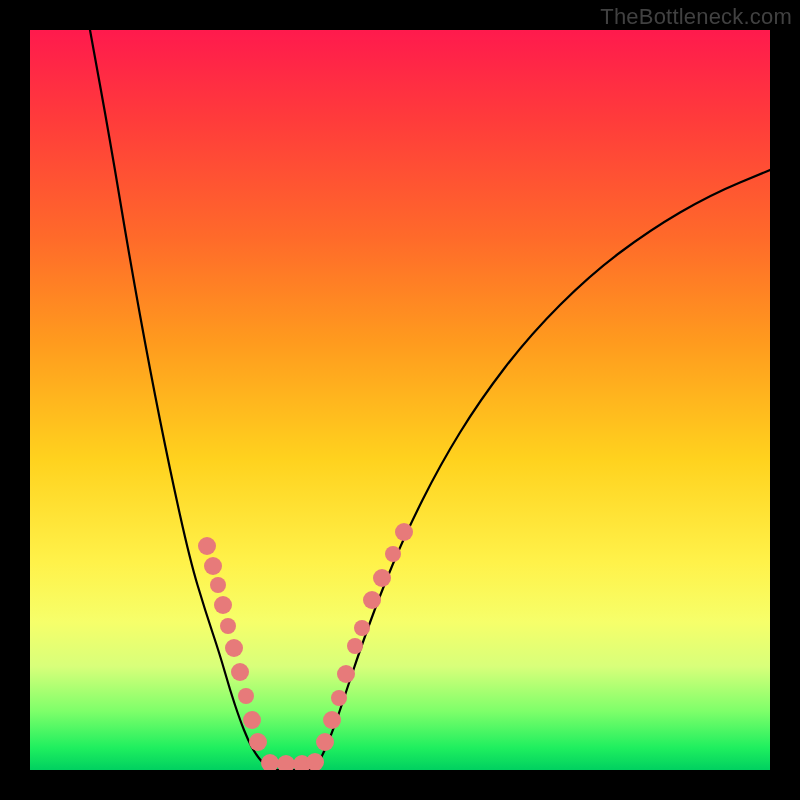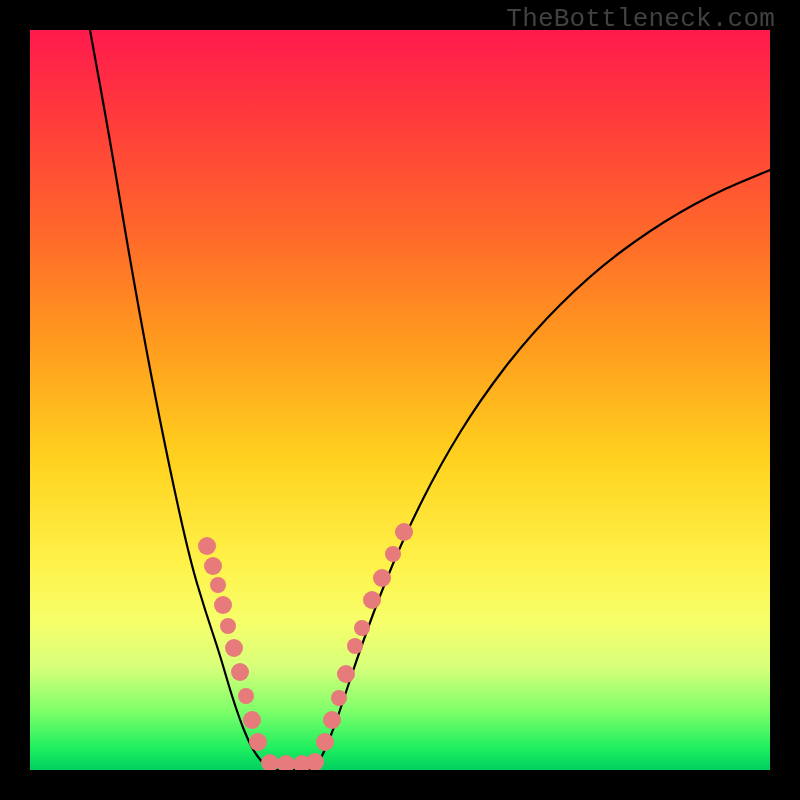--- a/index.html
+++ b/index.html
@@ -26,23 +26,23 @@
       #f6ff6a 80%,
       #d8ff7a 86%,
       #7fff6a 92%,
       #1fef5f 97%,
       #00d060 100%
     );
   }
   .watermark {
     position: absolute;
     top: 4px;
-    right: 25px;
-    font-family: Liberation Mono, monospace;
-    font-size: 26px;
+    right: 8px;
+    font-family: Liberation Sans, sans-serif;
+    font-size: 22px;
     color: #414141;
     font-weight: 500;
     letter-spacing: 0.2px;
   }
   svg.curves {
     position: absolute;
     left: 0; top: 0;
     width: 740px; height: 740px;
   }
   .curve-stroke {

